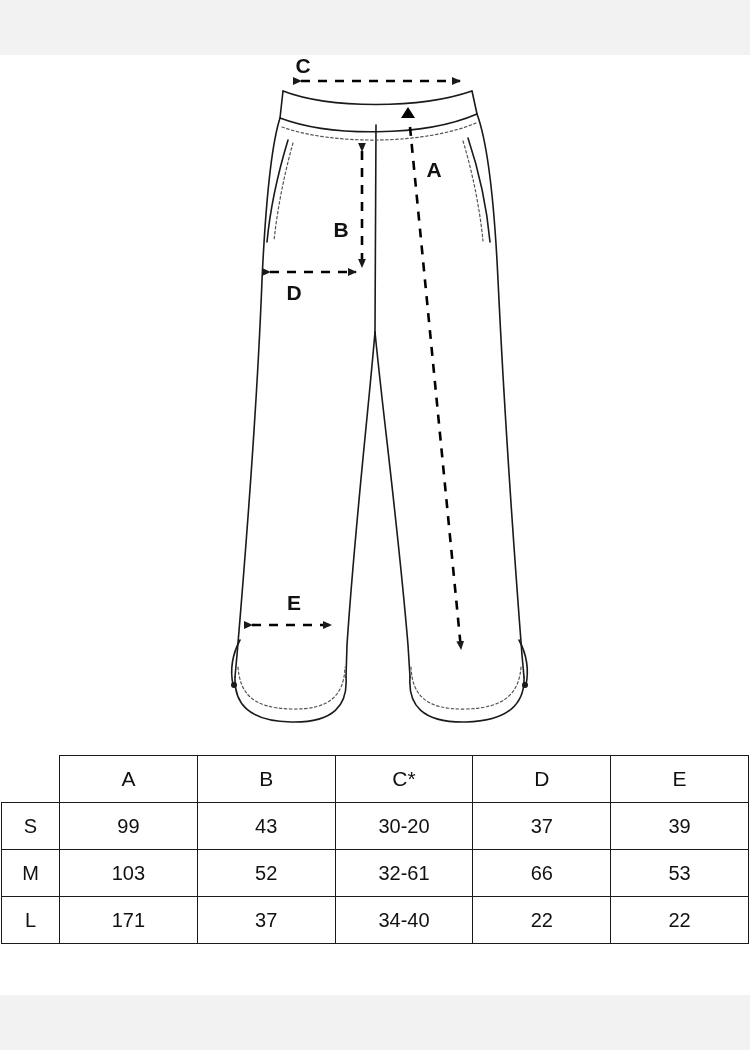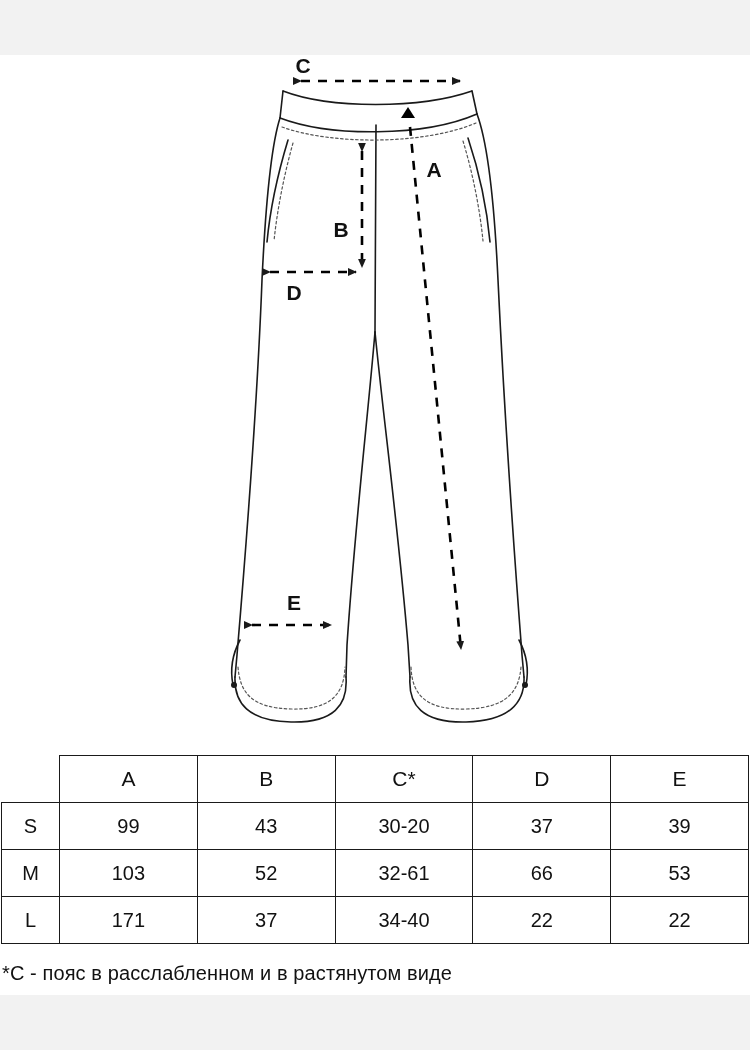--- a/index.html
+++ b/index.html
@@ -212,15 +212,14 @@
         <td class="size-label">L</td>
         <td>171</td>
         <td>37</td>
         <td>34-40</td>
         <td>22</td>
         <td>22</td>
       </tr>
     </tbody>
   </table>
 
-  <div class="footnote">*C - пояс в расслабленном и в растянутом виде</div>
 
 </div>
 
 </body></html>

